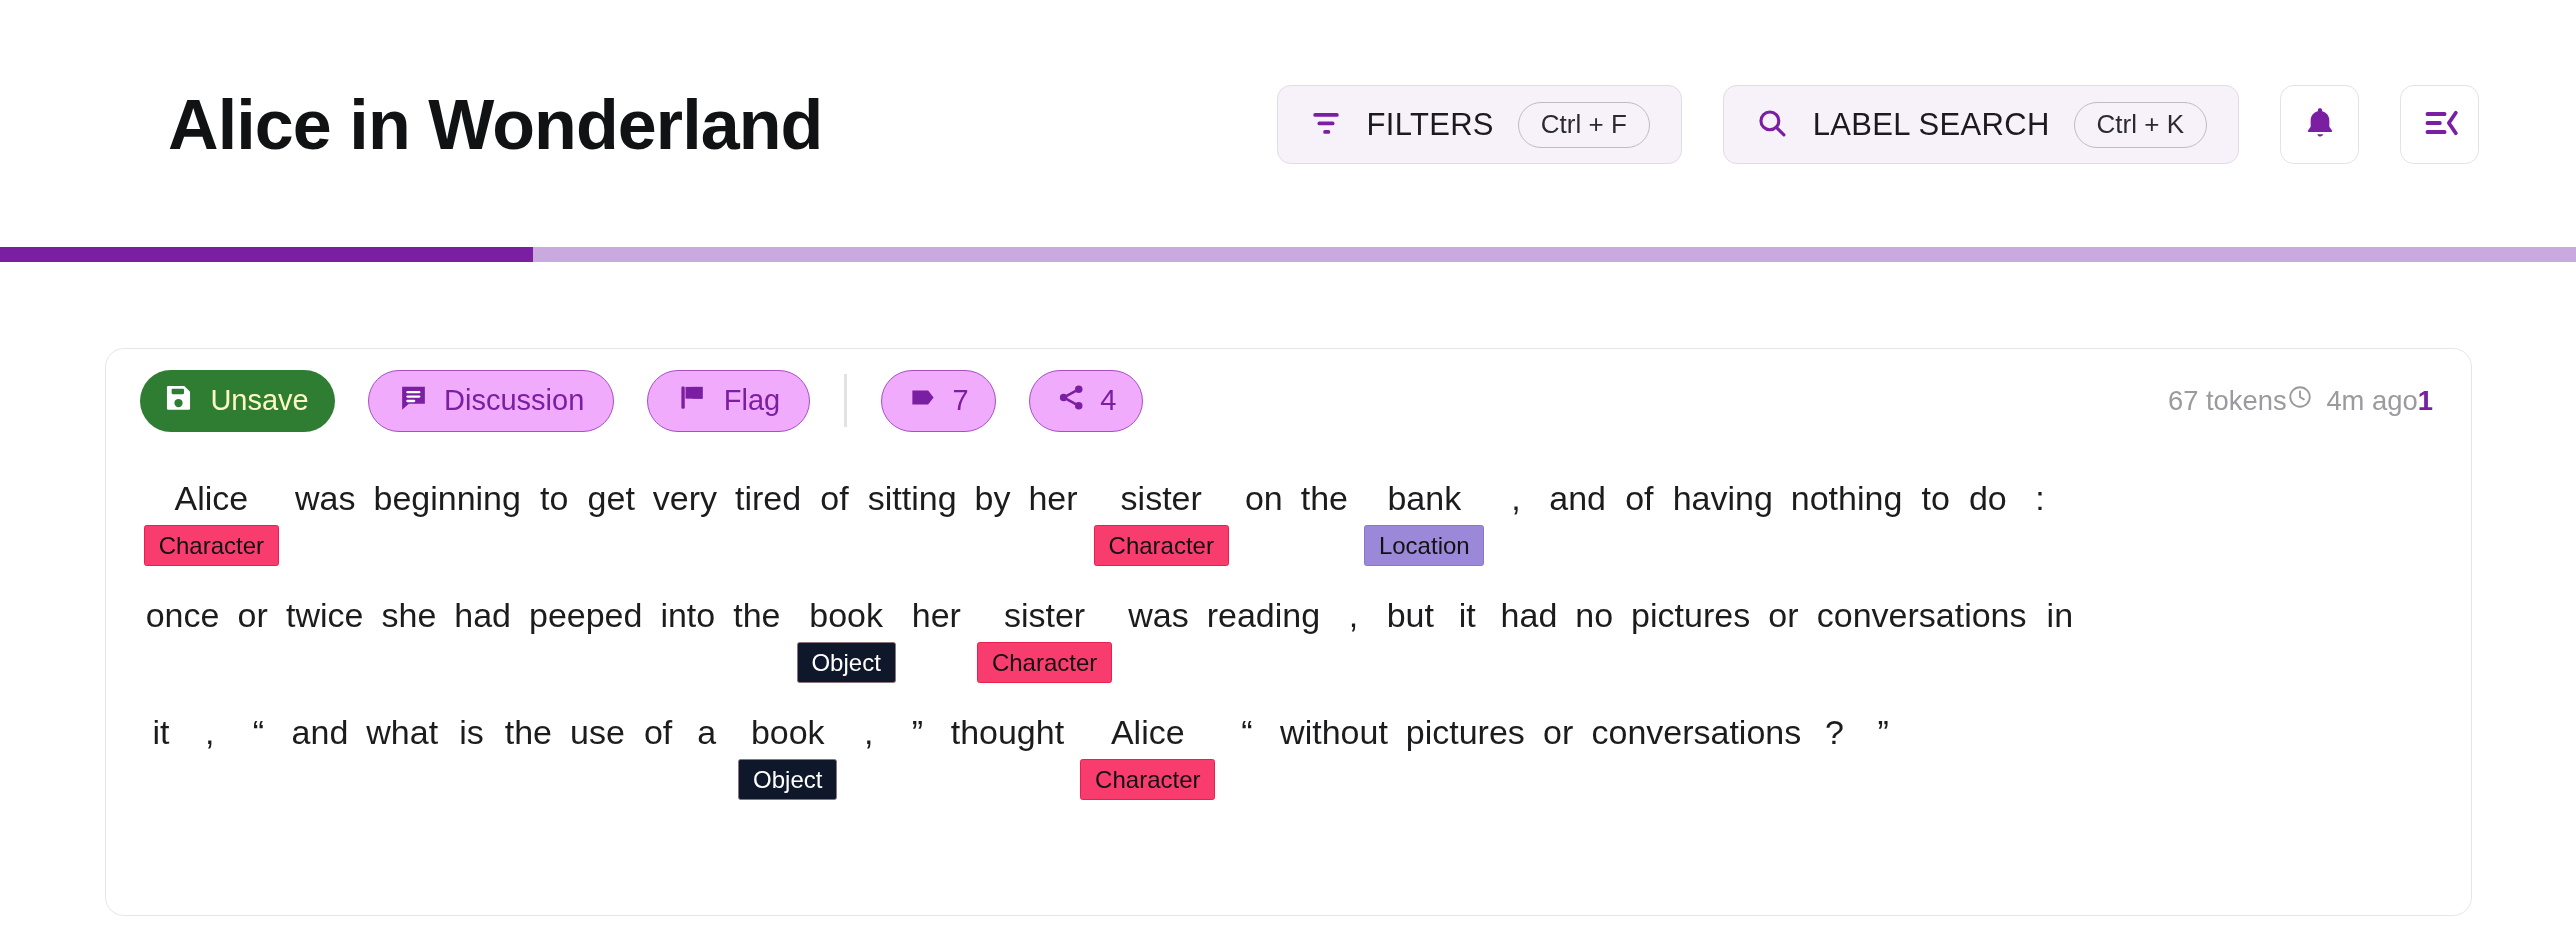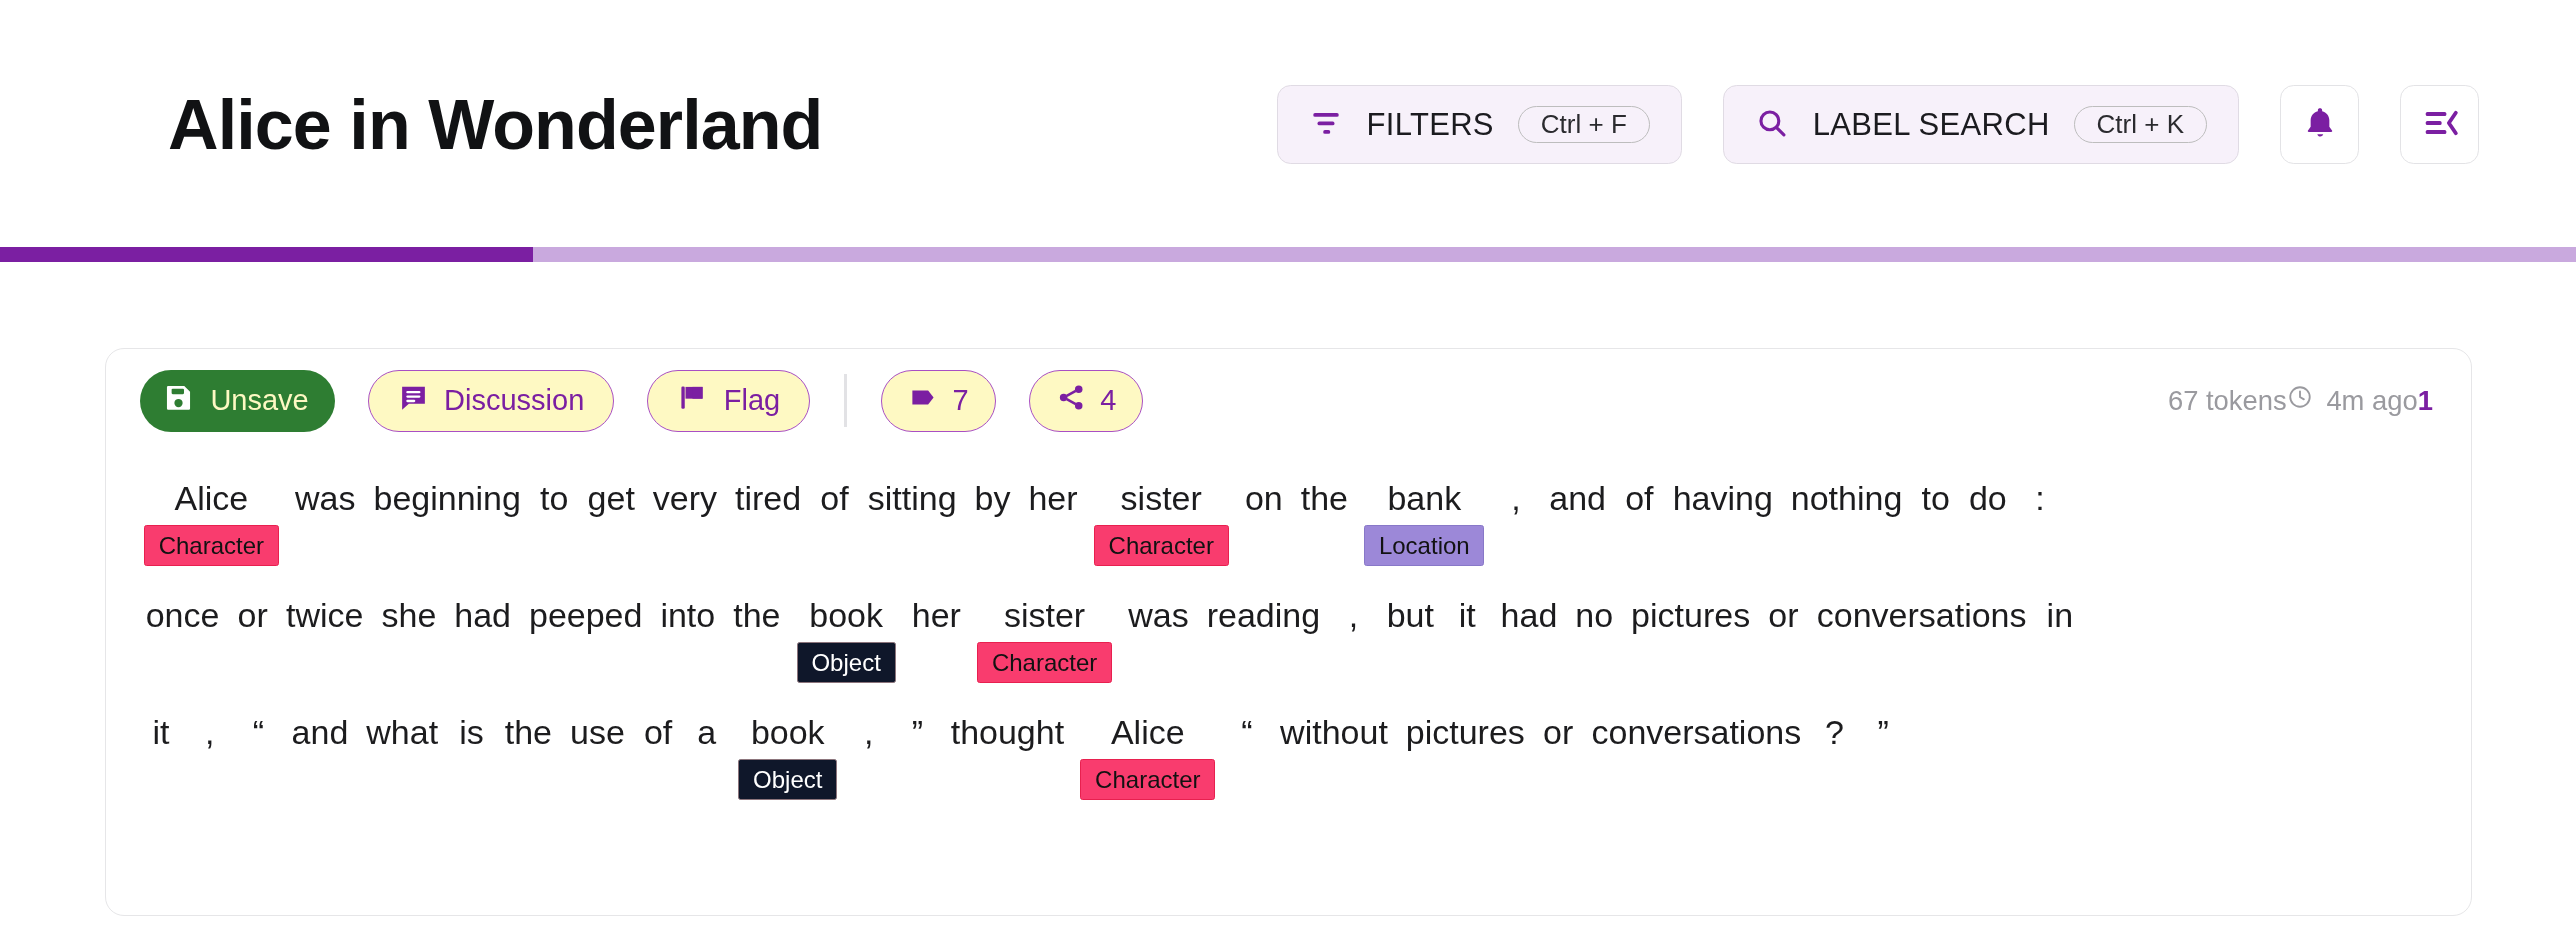--- a/index.html
+++ b/index.html
@@ -59,21 +59,21 @@
   .hdr-btn-label {
     font-size: 31px;
     font-weight: 500;
     color: #1b1b1f;
     letter-spacing: 0.3px;
   }
   .kbd {
     display: inline-flex;
     align-items: center;
     justify-content: center;
-    height: 37px;
+    height: 46px;
     padding: 0 22px;
     border: 0.9px solid #bdbdbd;
     border-radius: 26px;
     font-size: 26px;
     font-weight: 500;
     color: #2b2b2f;
     background: transparent;
     box-sizing: border-box;
   }
 
@@ -138,21 +138,21 @@
     font-size: 29px;
     font-weight: 500;
   }
   .pill.solid-green {
     background: #2e7d32;
     color: #fef9c3;
     border: none;
     padding: 0 26px 0 22px;
   }
   .pill.outline-purple {
-    background: #fef9c3;
+    background: #f0abfc;
     color: #7b1fa2;
     border: 1.7px solid #a94fc4;
     justify-content: center;
   }
   .pill + .pill { margin-left: 33px; }
 
   .tb-divider {
     width: 2.6px;
     height: 53px;
     background: #e2e2e5;

